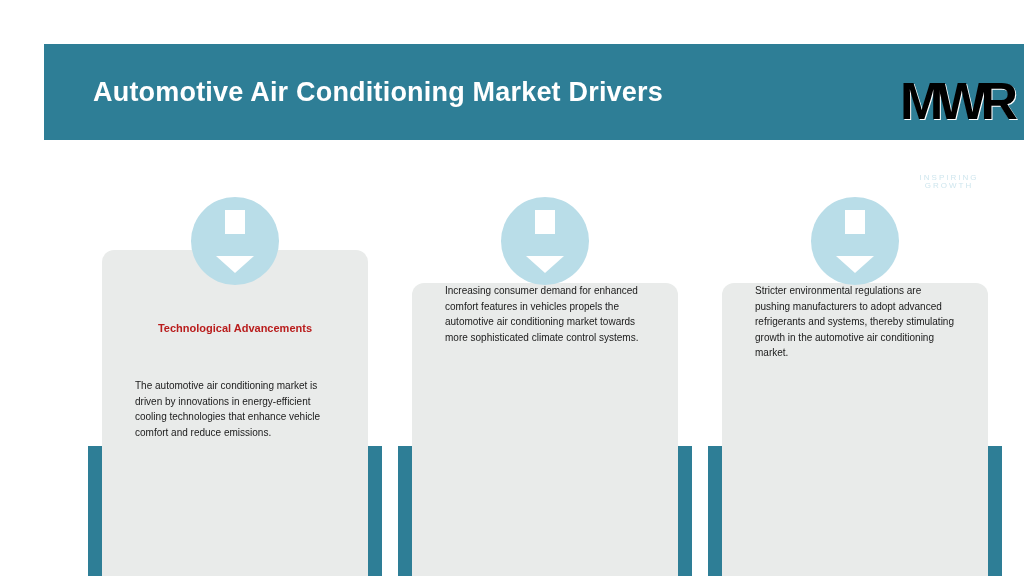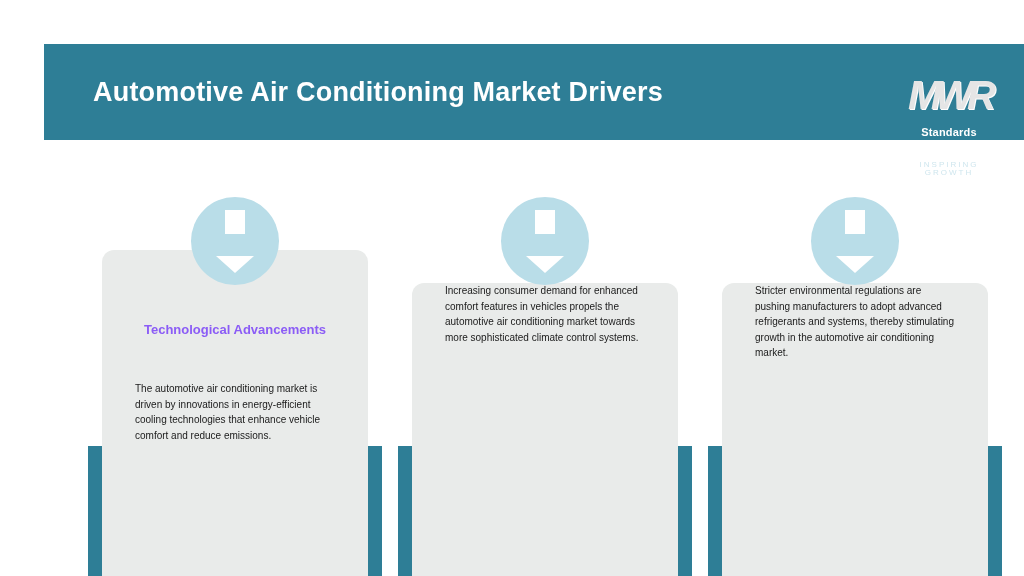--- a/index.html
+++ b/index.html
@@ -19,22 +19,22 @@
   }
   .header-title {
     color: #ffffff; font-size: 27px; font-weight: bold;
     padding-left: 38px; letter-spacing: 0.2px;
   }
   .logo {
     position: absolute; right: 26px; top: 8px;
     width: 120px; text-align: center; line-height: 1.05;
   }
   .logo-monogram {
-    font-size: 40px; font-weight: bold; color: #e5e5e5;
-    letter-spacing: -6px; font-style: italic;
+    font-size: 52px; font-weight: bold; color: #000000;
+    letter-spacing: -6px; 
     text-shadow: 1px 1px 0 #ffffff;
   }
   .logo-name {
     font-size: 11px; font-weight: bold; color: #ffffff; letter-spacing: 0.2px;
   }
   .logo-tagline {
     font-size: 8px; color: #cfe6ee; letter-spacing: 2px; font-weight: normal;
   }
 
   
@@ -64,21 +64,21 @@
     border-top: 17px solid #ffffff;
   }
   .card {
     position: relative; z-index: 1;
     background: #e9ebea; border-radius: 12px;
     height: 394px; padding: 0 22px;
   }
   .card-title {
     padding-top: 72px;
     text-align: center;
-    font-size: 13px; font-weight: bold; color: #8b5cf6;
+    font-size: 11px; font-weight: bold; color: #b91c1c;
   }
   .card-body {
     margin-top: 44px;
     font-size: 10px; color: #1a1a1a; line-height: 1.55;
     text-align: left;
   }
 
   
   .footer-source {
     position: absolute; bottom: 6px; left: 0; width: 1000px;

